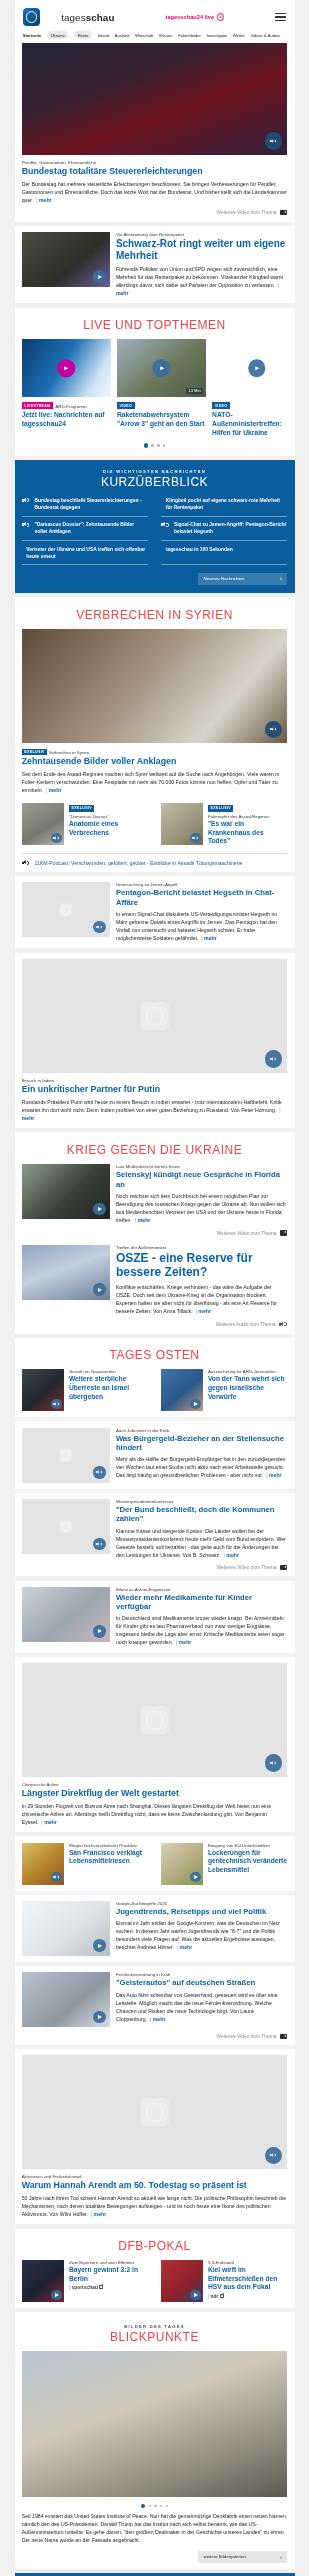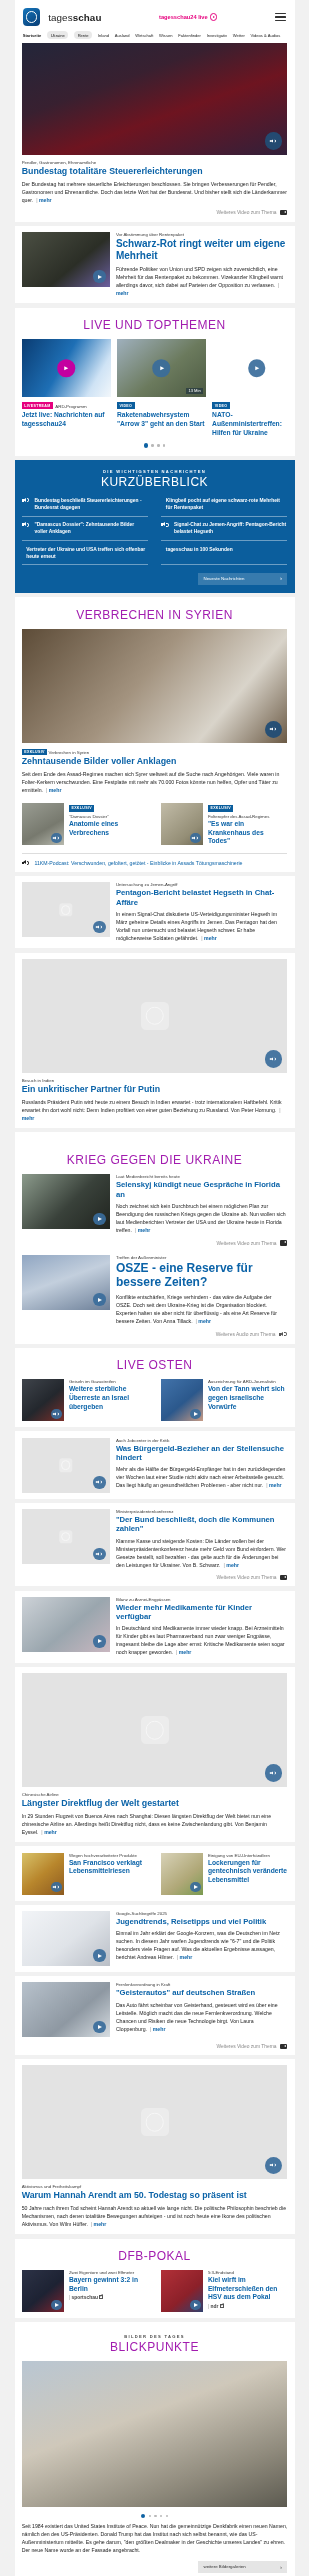--- a/index.html
+++ b/index.html
@@ -5,21 +5,21 @@
   * { margin:0; padding:0; box-sizing:border-box; }
   html,body { background:#f1f1f1; }
   body { width:309px; height:4067px; overflow:hidden; margin:0 auto;
          font-family:"Liberation Sans", sans-serif; color:#1d1d1d; }
   .col { width:280px; margin:0 auto; }
   .card { background:#fff; margin-bottom:4.1px; padding:6.2px 7.2px; }
   .bluecard { background:#0b5e9d; color:#fff; margin-bottom:4.1px; padding:8.2px 7.2px; }
 
   
   .hdr { display:flex; align-items:center; justify-content:space-between; padding:2.1px 1px 4.1px; }
-  .brandwrap { display:flex; align-items:center; gap:8px; }
+  .brandwrap { display:flex; align-items:center; gap:21px; }
   .logo { width:17.5px; height:17.5px; border-radius:4.1px; background:linear-gradient(145deg,#1575bb,#083d75); position:relative; flex:0 0 auto; }
   .logo::after { content:""; position:absolute; inset:3.1px; border:1.5px solid #fff; border-radius:50%; }
   .brand { font-size:9.8px; color:#1d1d1d; letter-spacing:0.1px; }
   .brand b { font-weight:bold; }
   .live { display:flex; align-items:center; gap:2.6px; color:#e6007e; font-size:5.7px; font-weight:bold; }
   .liveplay { width:7.2px; height:7.2px; border:0.8px solid #e6007e; border-radius:50%; display:inline-flex; align-items:center; justify-content:center; }
   .liveplay .tri { border-left:2.6px solid #e6007e; border-top:1.5px solid transparent; border-bottom:1.5px solid transparent; width:0;height:0; margin-left:0.5px; }
   .burger span { display:block; width:11.3px; height:1.3px; background:#333; margin:2.1px 0; border-radius:0.5px; }
   .nav { display:flex; align-items:center; gap:5.7px; font-size:4.1px; color:#222; padding:1.5px 1px 4.1px; white-space:nowrap; }
   .nav .it { cursor:pointer; }
@@ -54,21 +54,21 @@
   .ovl .spkbox { transform:scale(.8); }
   .sm-br { width:12.4px; height:12.4px; right:3.1px; bottom:3.1px; }
   .lg-br { width:17.5px; height:17.5px; right:5.2px; bottom:5.2px; background:rgba(34,77,117,.95); }
   .ctr { width:17.5px; height:17.5px; left:50%; top:50%; transform:translate(-50%,-50%); }
 
   .badge { display:inline-block; background:#0b5e9d; color:#fff; font-size:3.6px; font-weight:bold; letter-spacing:0.3px; padding:1.3px 2.6px; vertical-align:1px; }
   .badge.mag { background:#e6007e; }
 
   .sec-kick { text-align:center; font-size:4.1px; font-weight:bold; letter-spacing:1.3px; color:#4a4a4a; }
   .bluecard .sec-kick { color:#fff; }
-  .sec-title { text-align:center; font-size:12px; font-weight:300; letter-spacing:0.5px; color:#a21caf; margin:1.5px 0 7.2px; }
+  .sec-title { text-align:center; font-size:12px; font-weight:300; letter-spacing:0.5px; color:#ef4444; margin:1.5px 0 7.2px; }
   .bluecard .sec-title { color:#fff; }
 
   .btn-gray { display:flex; justify-content:space-between; align-items:center; background:#e5e5e5; color:#333;
               font-size:4.4px; height:12px; padding:0 5.2px; width:89px; margin-left:auto; margin-top:6.2px; cursor:pointer; }
   .chev { font-size:6.2px; color:#555; line-height:1; }
   .btn-blue { display:flex; justify-content:space-between; align-items:center; background:rgba(255,255,255,.18); color:#fff;
               font-size:4.4px; height:12px; padding:0 5.2px; width:89px; margin-left:auto; margin-top:7.2px; cursor:pointer; }
   .btn-blue .chev { color:#fff; }
 
   .dots { display:flex; gap:3.1px; justify-content:center; align-items:center; margin:6.2px 0 2.1px; }
@@ -353,21 +353,21 @@
             <span class="wave"></span>
           </span>
         </div>
     </div>
     <div class="kick">Besuch in Indien</div>
     <div class="t-lg">Ein unkritischer Partner für Putin</div>
     <div class="teaser"><span>Russlands Präsident Putin wird heute zu einem Besuch in Indien erwartet - trotz internationalem Haftbefehl. Kritik erwartet ihn dort wohl nicht: Denn Indien profitiert von einer guten Beziehung zu Russland. Von Peter Hornung.</span>&nbsp;&nbsp;<span class="pipe">|</span> <span class="mehr">mehr</span></div>
   </div>
 
   <div class="card">
-    <div class="sec-title" style="margin-top:15px">KRIEG GEGEN DIE UKRAINE</div>
+    <div class="sec-title" style="margin-top:5px">KRIEG GEGEN DIE UKRAINE</div>
     <div class="row">
       <div class="th-md im-selenskyj">
         <div class="ovl sm-br" style="right:4.1px;bottom:4.1px">
             <span class="tri"></span>
           </div>
       </div>
       <div class="grow">
         <div class="kick nb">Laut Medienbericht bereits heute</div>
         <div class="t-lg" style="font-size:7.7px">Selenskyj kündigt neue Gespräche in Florida an</div>
         <div class="teaser"><span>Noch zeichnet sich kein Durchbruch bei einem möglichen Plan zur Beendigung des russischen Kriegs gegen die Ukraine ab. Nun wollen sich laut Medienberichten Vertreter der USA und der Ukraine heute in Florida treffen.</span>&nbsp;&nbsp;<span class="pipe">|</span> <span class="mehr">mehr</span></div>
@@ -391,21 +391,21 @@
     </div>
     <div class="more-media">
         <span>Weiteres Audio zum Thema</span>
         <span class="spkbox" style="color:#555">
           <span class="wave"></span>
         </span>
       </div>
   </div>
 
   <div class="card">
-    <div class="sec-title" style="margin-top:4.1px">LIVE OSTEN</div>
+    <div class="sec-title" style="margin-top:4.1px">TAGES OSTEN</div>
     <div class="duo">
       <div class="row">
         <div class="th-sm im-gaza">
           <div class="ovl sm-br" style="width:10.3px;height:10.3px;right:2.1px;bottom:2.1px">
               <span class="spkbox spk-w">
                 <span class="wave"></span>
               </span>
             </div>
         </div>
         <div class="grow">

